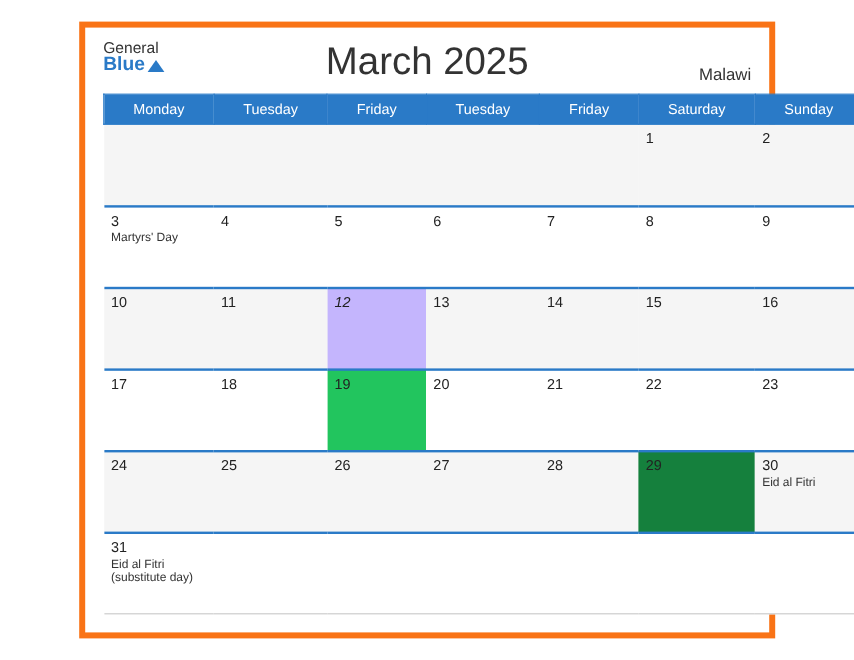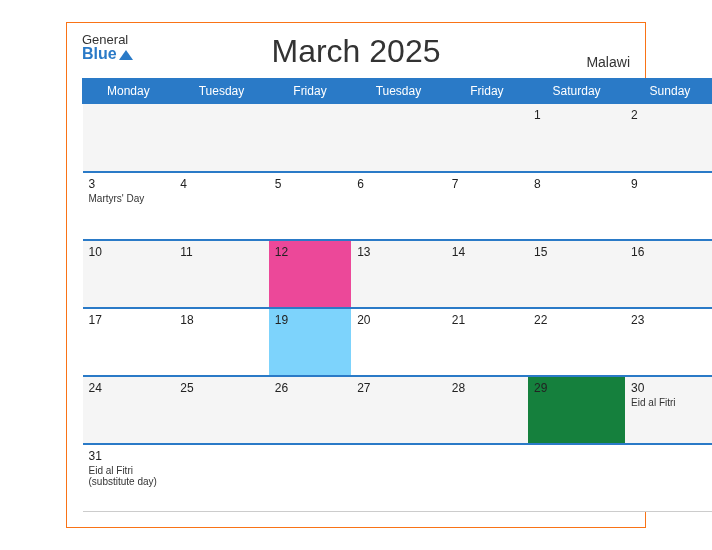--- a/index.html
+++ b/index.html
@@ -8,21 +8,21 @@
       background: #fff;
       width: 712px;
       height: 550px;
       display: flex;
       justify-content: center;
       align-items: center;
     }
     .calendar-container {
       width: 580px;
       background: #fff;
-      border: 1px solid #f97316;
+      border: 5px solid #f97316;
       padding: 10px 15px 15px;
       position: relative;
     }
     .calendar-header {
       display: flex;
       justify-content: center;
       align-items: center;
       position: relative;
       margin-bottom: 8px;
     }
@@ -182,21 +182,21 @@
             <span class="day-number">9</span>
           </td>
         </tr>
         <tr style="background: rgb(245, 245, 245);">
           <td style="background: rgb(245, 245, 245); border-top: 2px solid rgb(42, 122, 199);">
             <span class="day-number">10</span>
           </td>
           <td style="background: rgb(245, 245, 245); border-top: 2px solid rgb(42, 122, 199);">
             <span class="day-number">11</span>
           </td>
-          <td style="background: #ec4899; border-top: 2px solid rgb(42, 122, 199);">
+          <td style="background: #c4b5fd; border-top: 2px solid rgb(42, 122, 199); font-style: italic;">
             <span class="day-number">12</span>
           </td>
           <td style="background: rgb(245, 245, 245); border-top: 2px solid rgb(42, 122, 199);">
             <span class="day-number">13</span>
           </td>
           <td style="background: rgb(245, 245, 245); border-top: 2px solid rgb(42, 122, 199);">
             <span class="day-number">14</span>
           </td>
           <td style="background: rgb(245, 245, 245); border-top: 2px solid rgb(42, 122, 199);">
             <span class="day-number">15</span>
@@ -205,21 +205,21 @@
             <span class="day-number">16</span>
           </td>
         </tr>
         <tr>
           <td style="background: rgb(255, 255, 255); border-top: 2px solid rgb(42, 122, 199);">
             <span class="day-number">17</span>
           </td>
           <td style="background: rgb(255, 255, 255); border-top: 2px solid rgb(42, 122, 199);">
             <span class="day-number">18</span>
           </td>
-          <td style="background: #7dd3fc; border-top: 2px solid rgb(42, 122, 199);">
+          <td style="background: #22c55e; border-top: 2px solid rgb(42, 122, 199);">
             <span class="day-number">19</span>
           </td>
           <td style="background: rgb(255, 255, 255); border-top: 2px solid rgb(42, 122, 199);">
             <span class="day-number">20</span>
           </td>
           <td style="background: rgb(255, 255, 255); border-top: 2px solid rgb(42, 122, 199);">
             <span class="day-number">21</span>
           </td>
           <td style="background: rgb(255, 255, 255); border-top: 2px solid rgb(42, 122, 199);">
             <span class="day-number">22</span>

